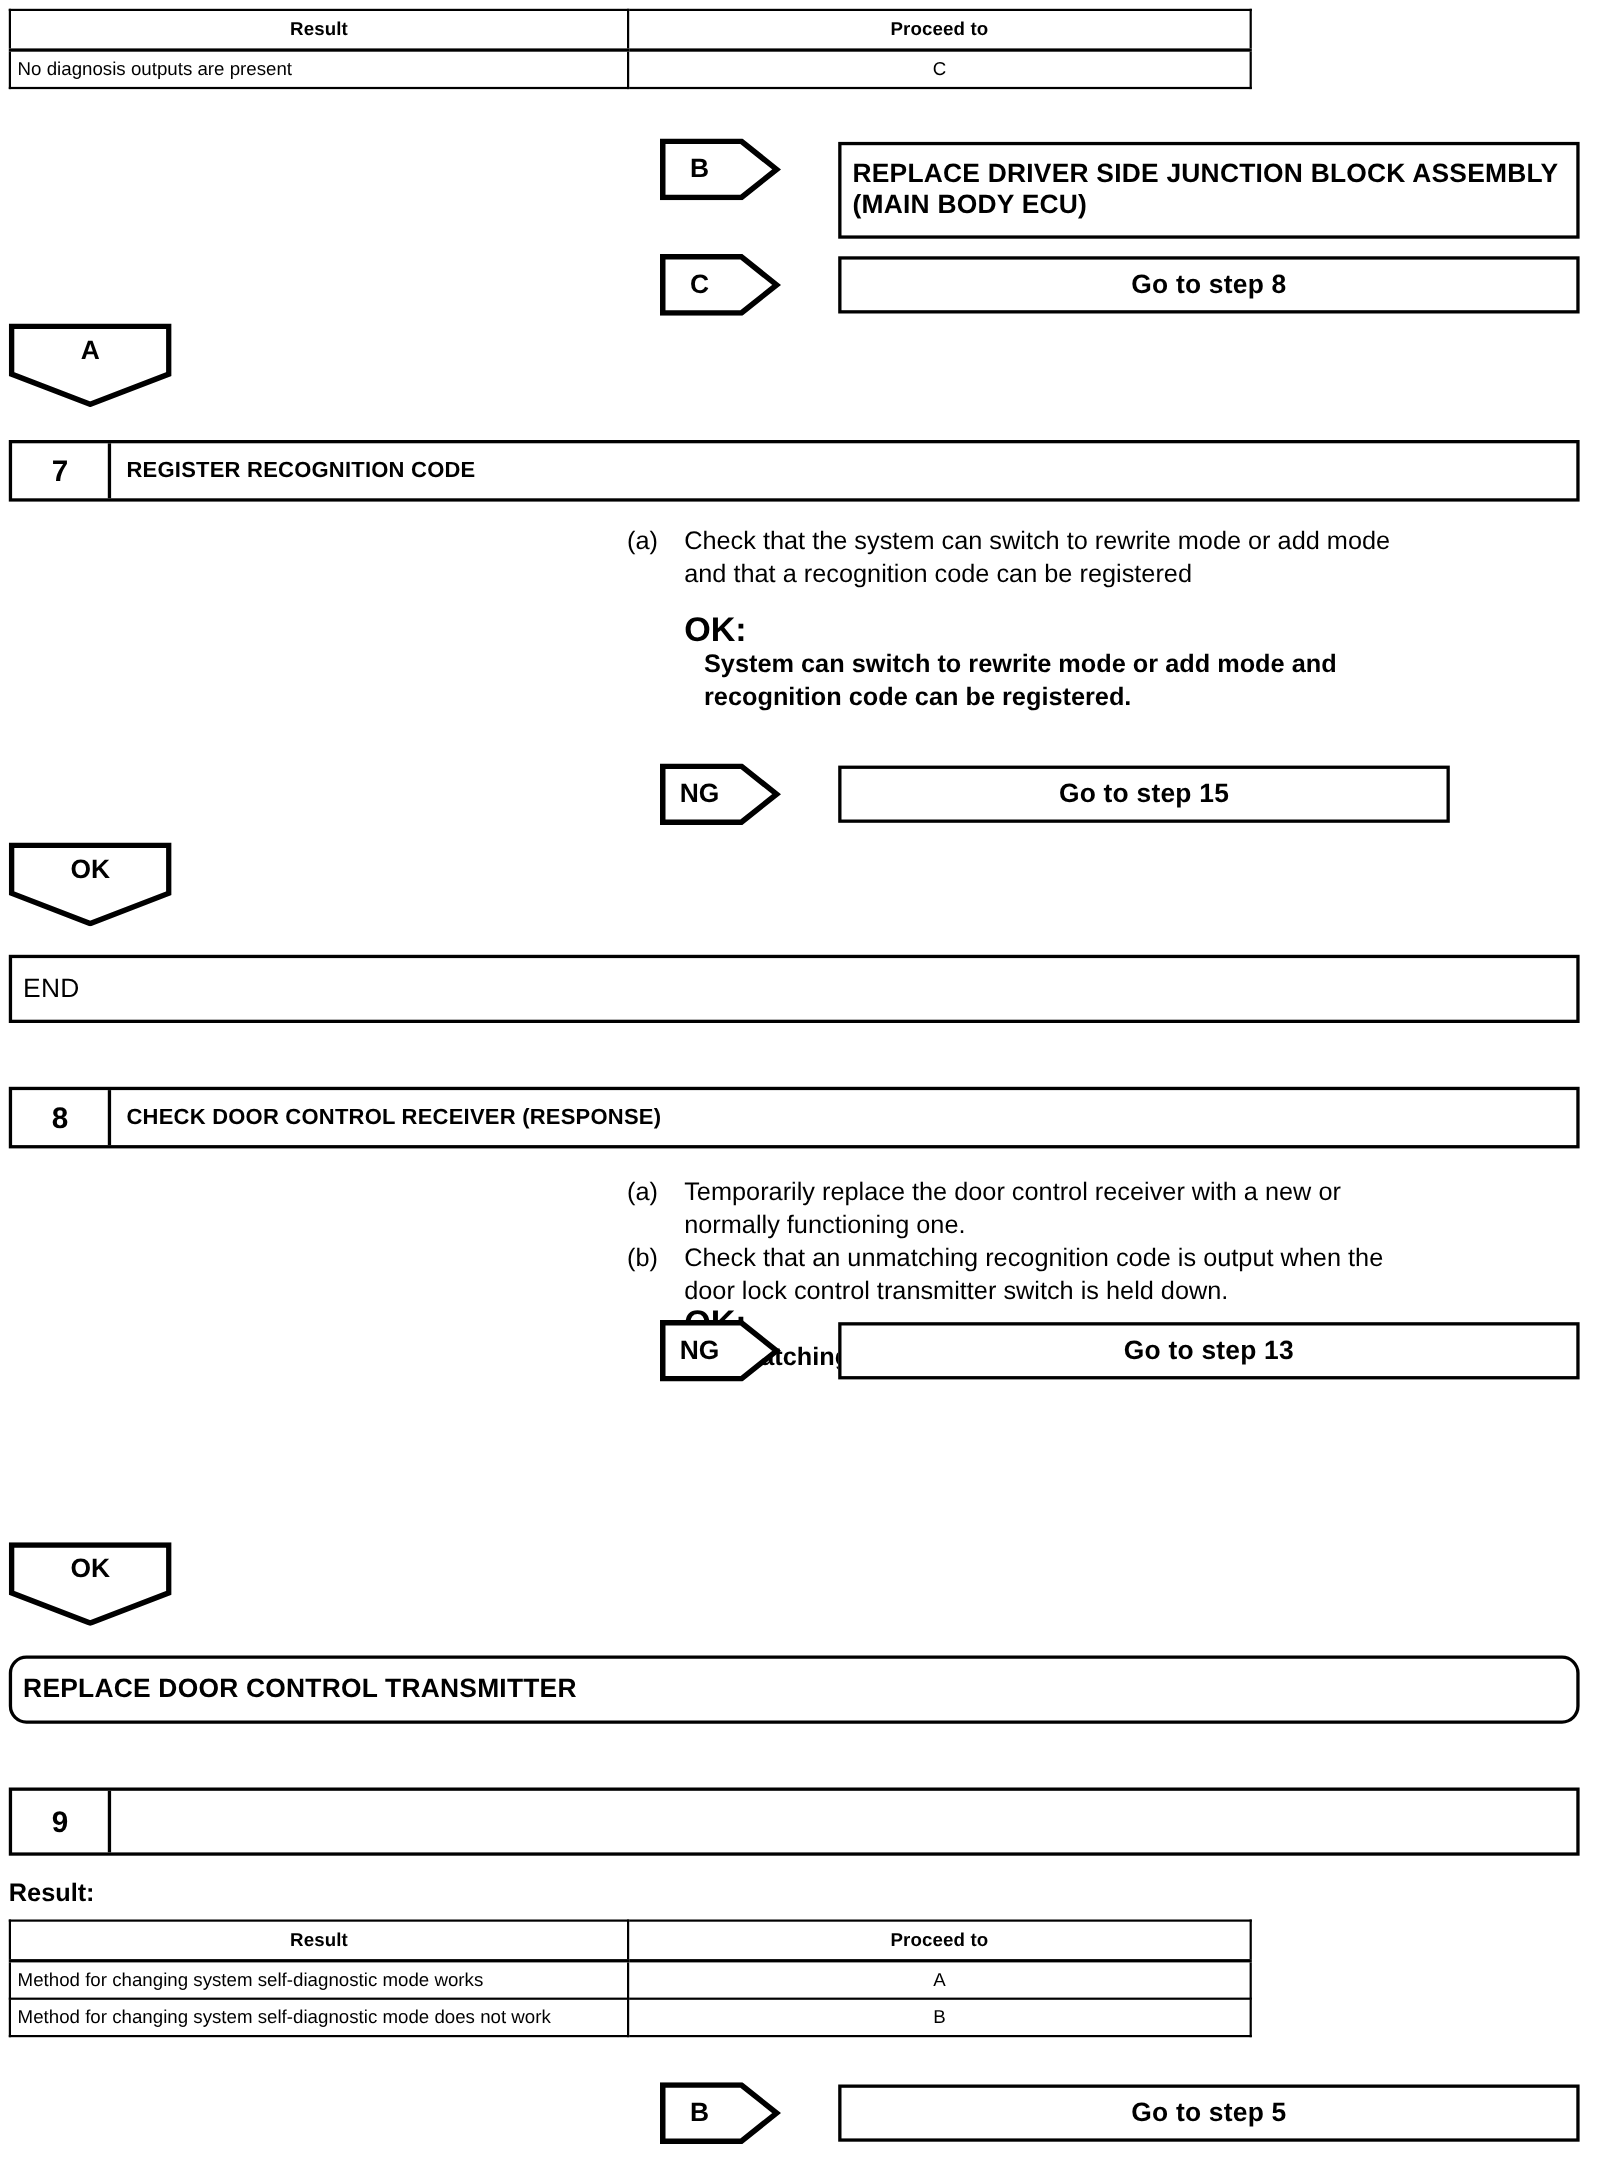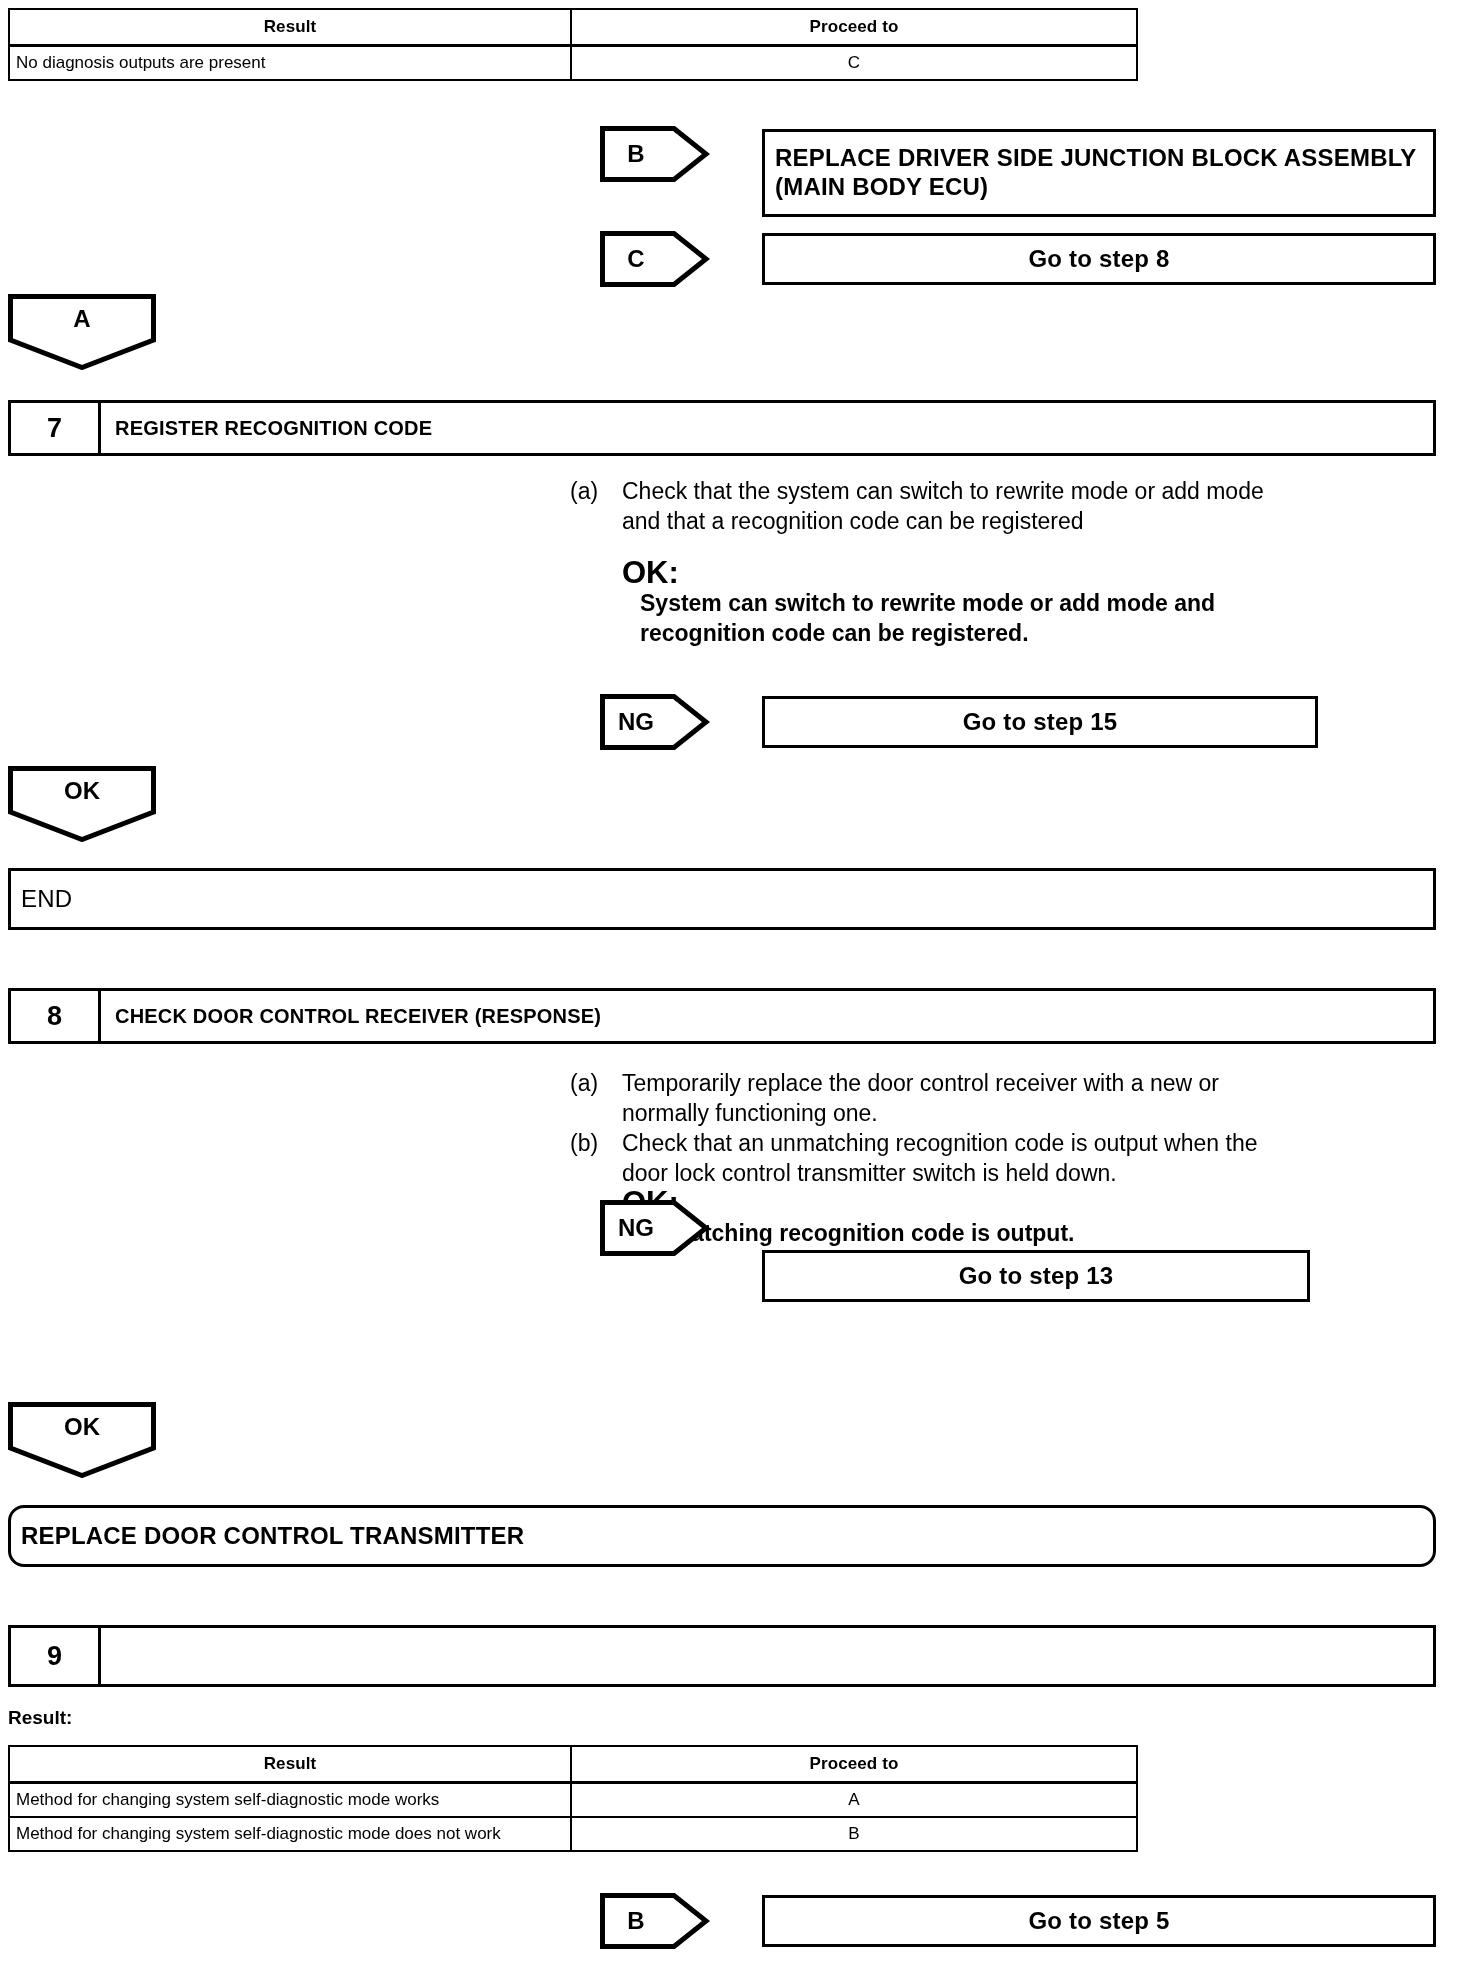--- a/index.html
+++ b/index.html
@@ -164,21 +164,21 @@
   .ok-value {
     font-weight: bold;
     font-size: 23px;
     line-height: 30px;
     padding-left: 18px;
   }
   .spacer-22 { height: 22px; }
 
   .result-label {
     position: absolute;
-    font-size: 19px;
+    font-size: 23px;
     font-weight: bold;
   }
 </style>
 </head>
 <body>
 
 <div class="page">
 
   <table class="result-table" style="left:8px; top:8px; width:1128px;">
     <colgroup>
@@ -281,21 +281,21 @@
       <div class="ok-value">Unmatching recognition code is output.</div>
     </div>
   </div>
 
   <div class="chev" style="left:600px; top:1200px;">
     <svg width="110" height="56" viewBox="0 0 110 56">
       <path d="M2.5 2.5 H 74 L 106 28 L 74 53.5 H 2.5 Z" fill="#ffffff" stroke="#000000" stroke-width="5" stroke-linejoin="miter"></path>
     </svg>
     <span class="chev-label">NG</span>
   </div>
-  <div class="box center" style="left:762px; top:1202px; width:548px; height:52px;margin-top:48px;">
+  <div class="box center" style="left:762px; top:1202px; width:674px; height:52px;">
     <span class="box-text">Go to step 13</span>
   </div>
 
   <div class="pent" style="left:8px; top:1402px;">
     <svg width="148" height="76" viewBox="0 0 148 76">
       <path d="M2.5 2.5 H 145.5 V 46 L 74 73.5 L 2.5 46 Z" fill="#ffffff" stroke="#000000" stroke-width="5" stroke-linejoin="miter"></path>
     </svg>
     <span class="pent-label">OK</span>
   </div>
 

